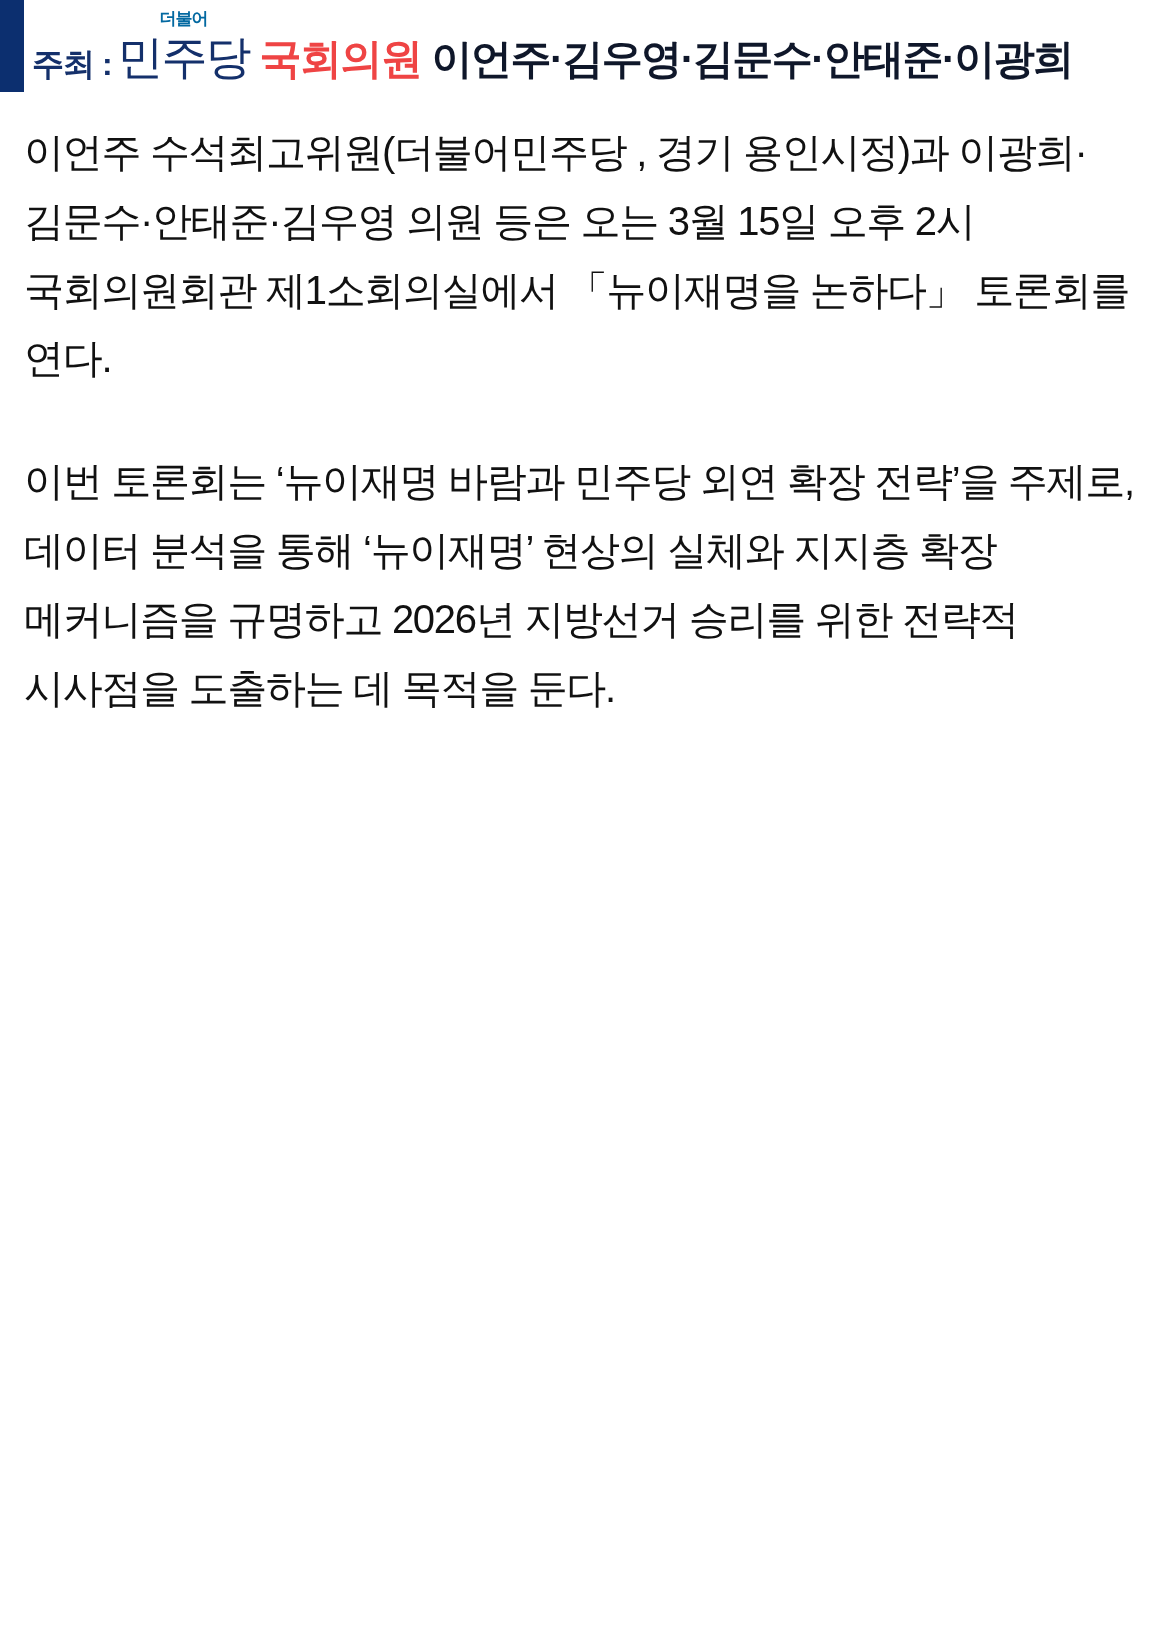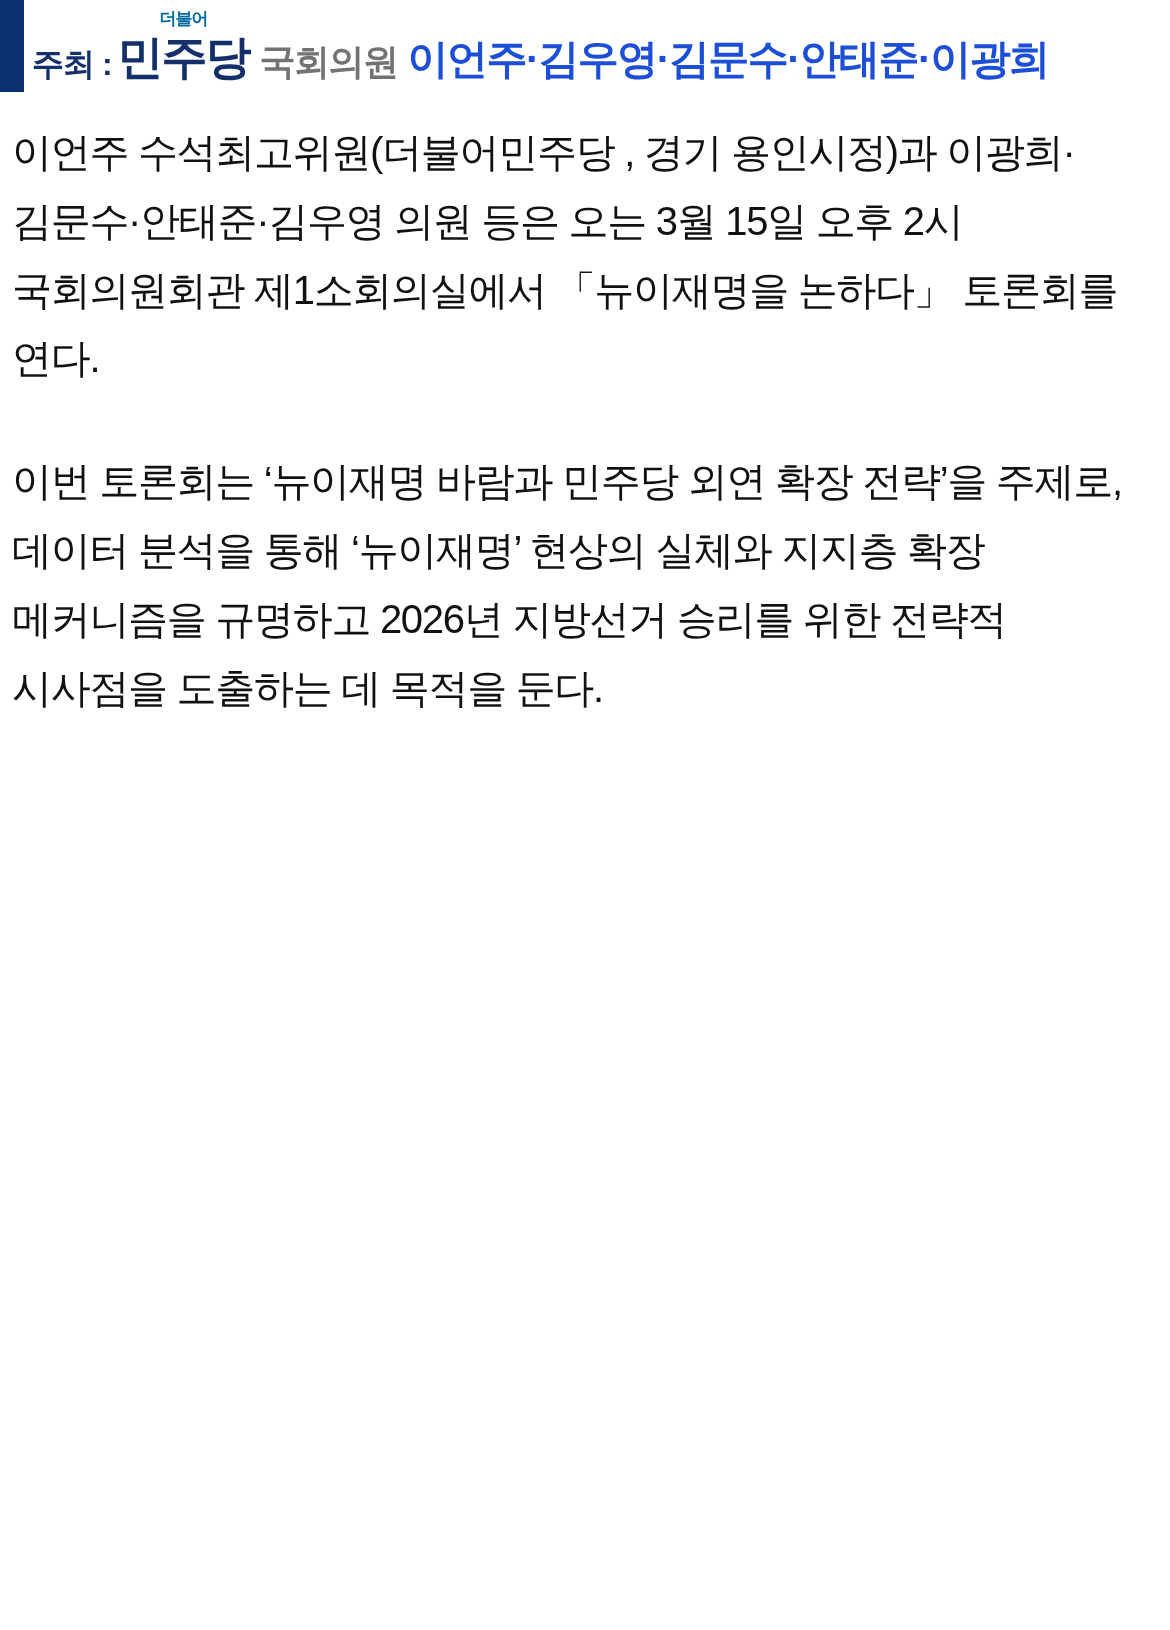--- a/index.html
+++ b/index.html
@@ -68,44 +68,44 @@
     transform: translateX(-50%);
     top: -24px;
     font-size: 17px;
     font-weight: bold;
     color: #0369a1;
     letter-spacing: -1px;
     white-space: nowrap;
   }
   .banner-party {
     font-size: 46px;
-    font-weight: bold;
+    font-weight: normal;
     color: #14306b;
     letter-spacing: -2px;
     line-height: 1;
   }
   .banner-role {
-    font-size: 36px;
+    font-size: 42px;
     font-weight: bold;
-    color: #737373;
+    color: #ef4444;
     letter-spacing: -1.5px;
     line-height: 1;
     margin-right: 10px;
   }
   .banner-names {
     font-size: 41px;
     font-weight: bold;
-    color: #1d4ed8;
+    color: #0f172a;
     letter-spacing: -1.5px;
     line-height: 1;
   }
 
   
   .article {
-    padding: 26px 28px 0 12px;
+    padding: 26px 28px 0 24px;
     box-sizing: border-box;
   }
   .article p {
     margin: 0 0 54px 0;
     font-size: 40px;
     line-height: 1.72;
     letter-spacing: -1.3px;
     color: #111111;
     text-align: left;
     word-break: keep-all;

